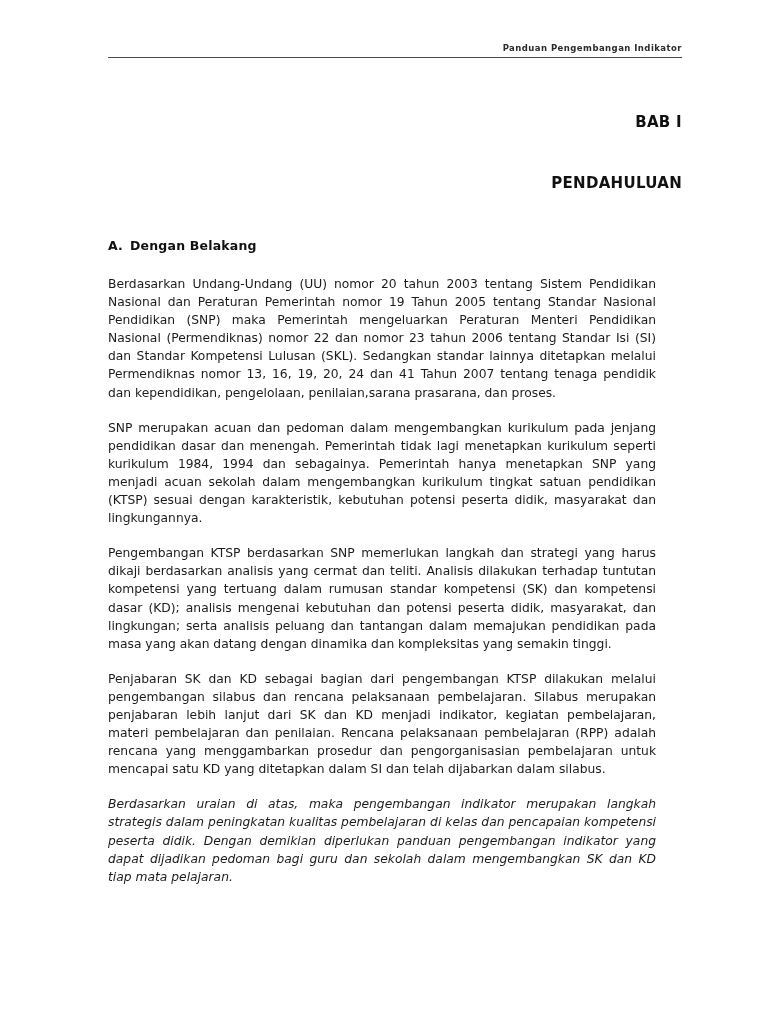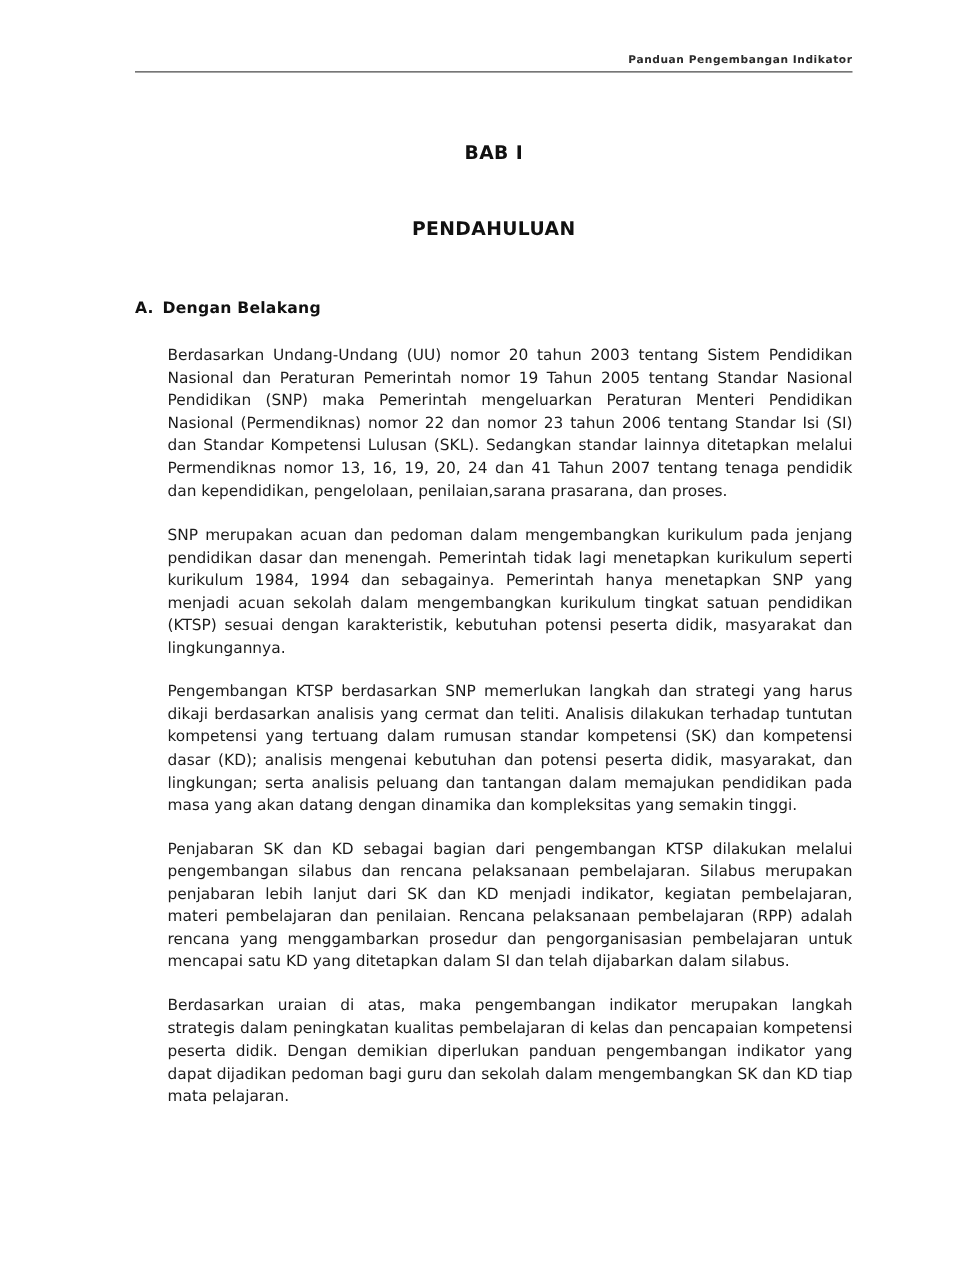--- a/index.html
+++ b/index.html
@@ -48,21 +48,21 @@
 
   
   .content {
     position: absolute;
     left: 108px;
     top: 112px;
     width: 574px;
   }
 
   .doc-title {
-    text-align: center;
+    text-align: right;
     font-weight: bold;
     font-size: 15px;
     line-height: 21px;
     letter-spacing: 0.3px;
     color: #111111;
   }
   .doc-title .line2 {
     display: block;
     margin-top: 40px;
   }
@@ -78,35 +78,35 @@
   .section-letter {
     width: 22px;
     flex: 0 0 22px;
   }
   .section-title {
     letter-spacing: 0.2px;
   }
 
   .paragraphs {
     margin-top: 22px;
-    margin-left: 26px;
     width: 548px;
   }
 
   p.para {
     margin: 0 0 17px 0;
     font-size: 12.3px;
     line-height: 18.1px;
     text-align: justify;
     text-justify: inter-word;
     color: #1c1c1c;
     hyphens: none;
   }
   p.para:last-child {
     margin-bottom: 0;
+    font-style: italic;
   }
 </style>
 </head>
 <body>
 
 <div class="page">
 
   <div class="header-zone">
     <div class="header-text">Panduan Pengembangan Indikator</div>
     <div class="header-rule"></div>

